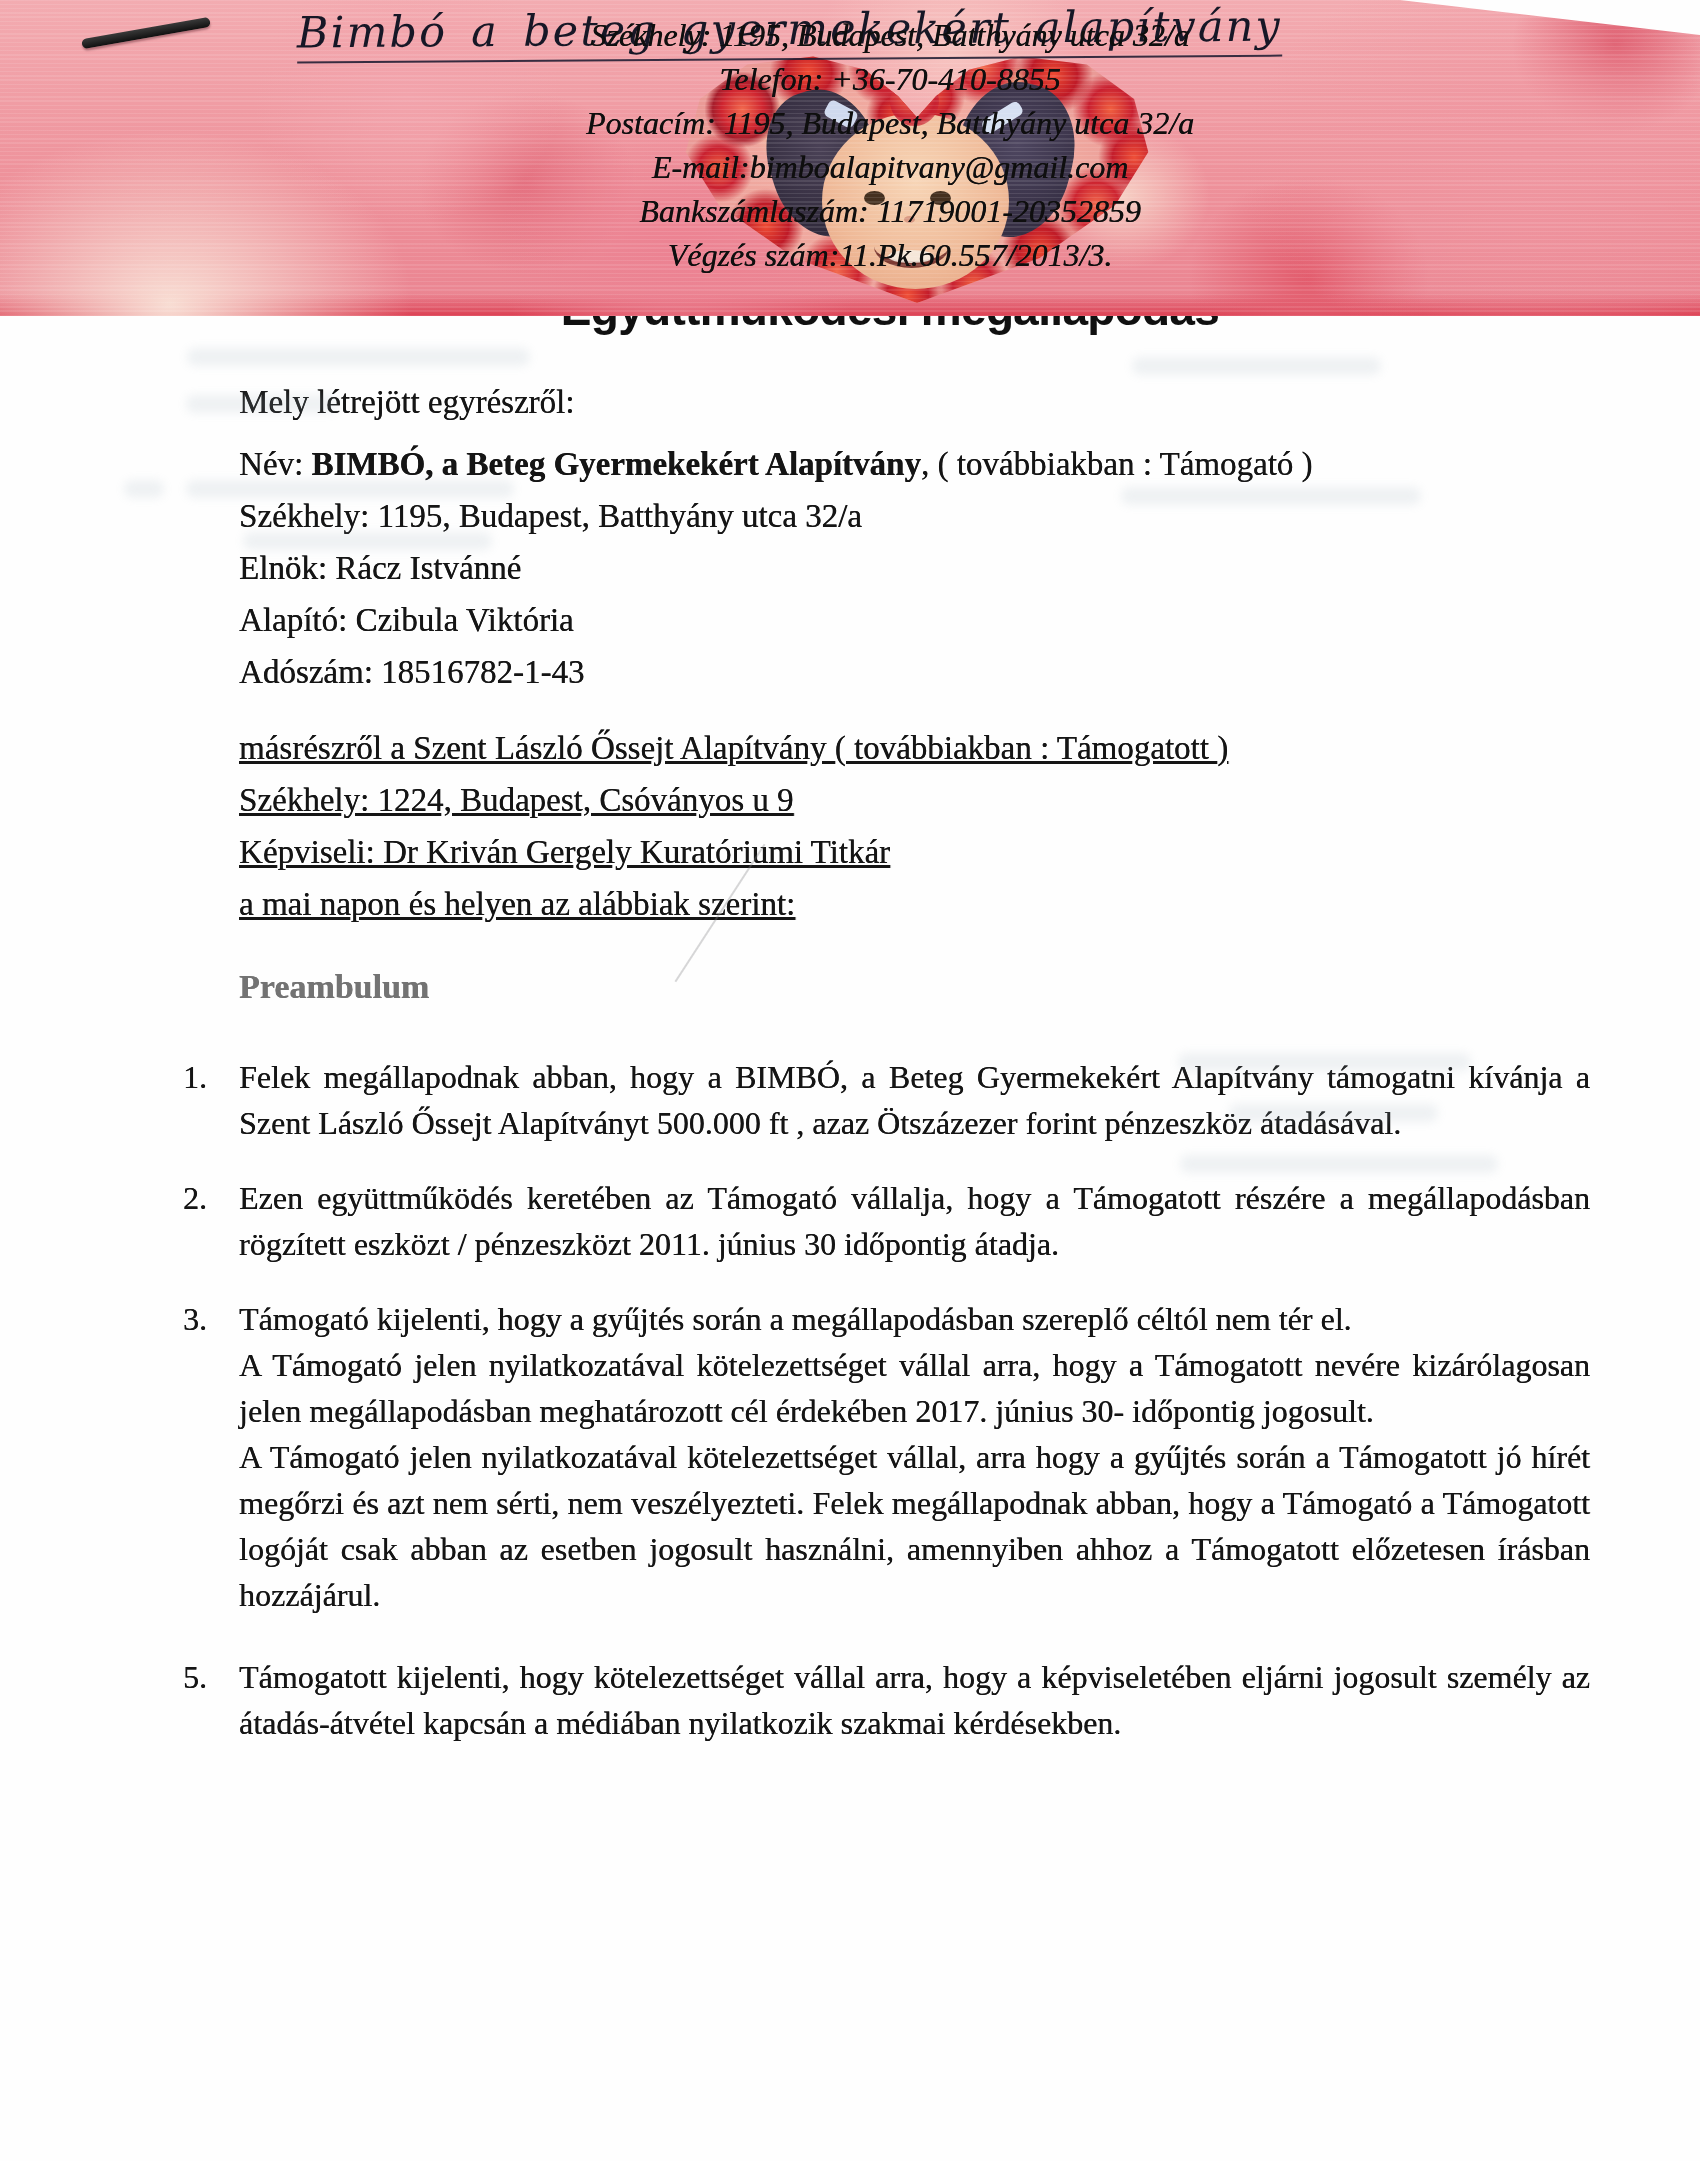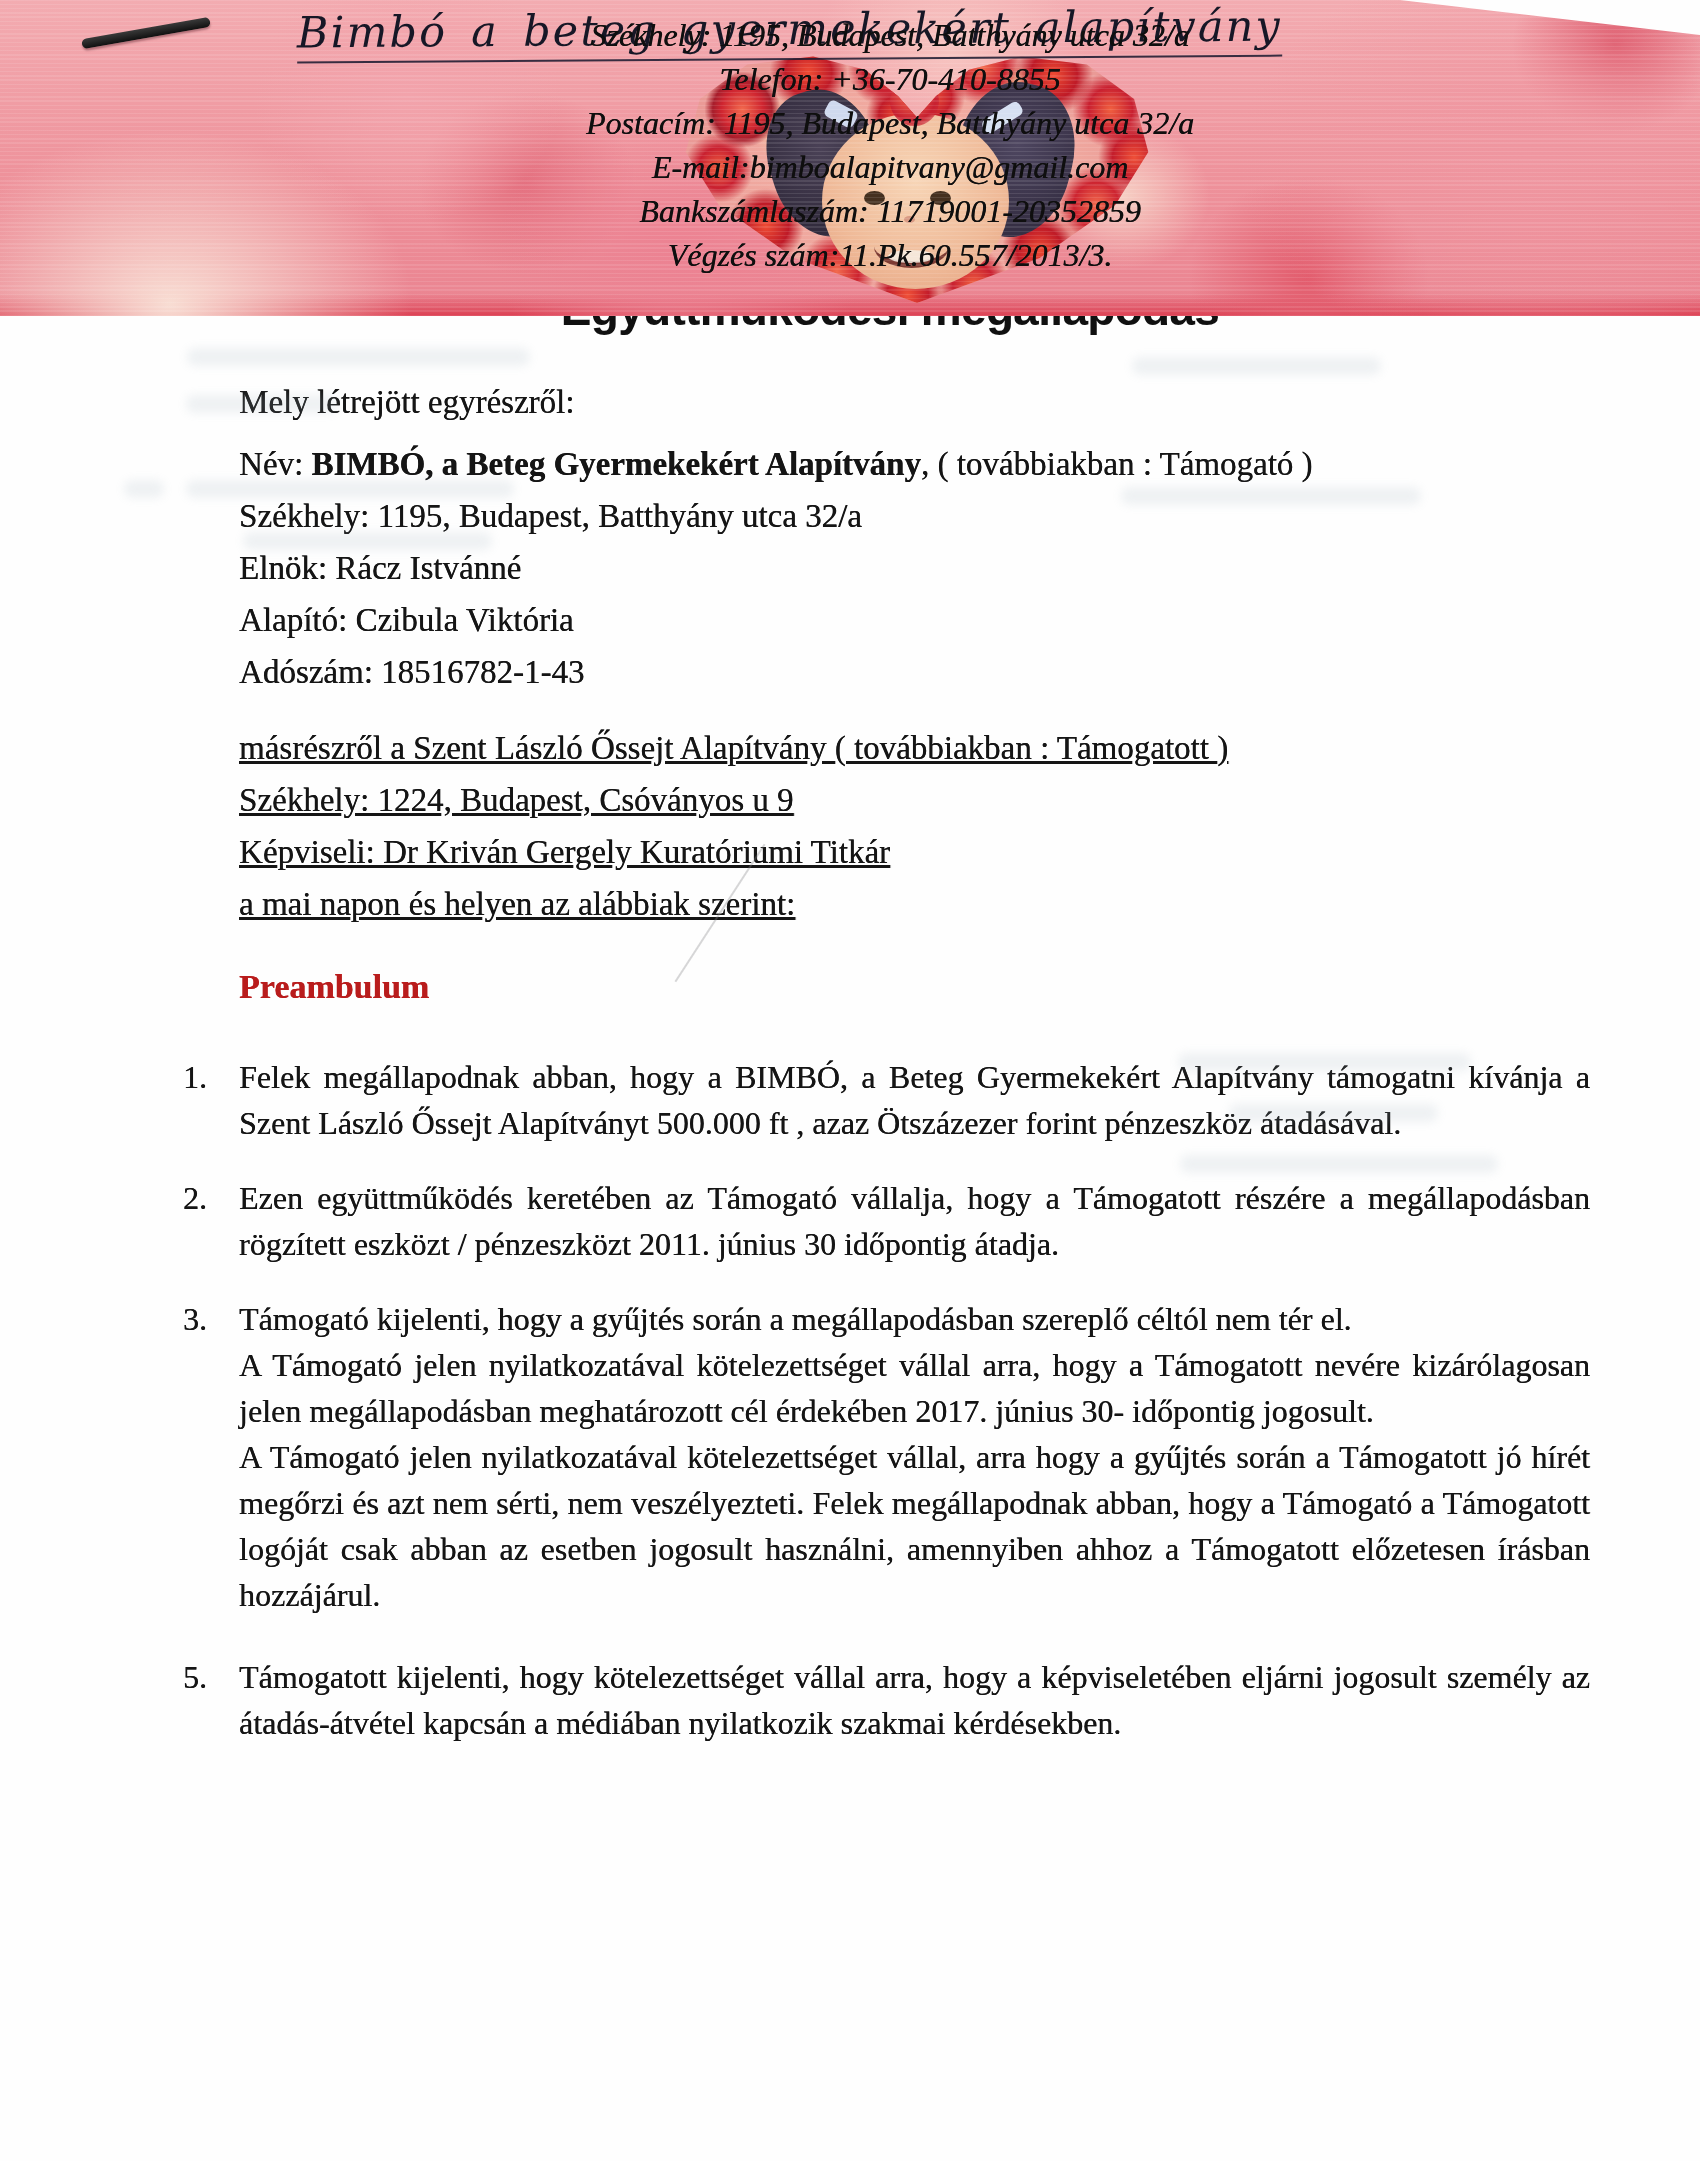--- a/index.html
+++ b/index.html
@@ -107,21 +107,21 @@
     margin:4.2px 0 0; text-align:center;
     font-family:"Liberation Sans", sans-serif; font-weight:700;
     font-size:46px; line-height:56px; letter-spacing:-0.7px; color:#101010;
   }
   .content { position:relative; margin:12px 150px 0 199px; font-size:33px; line-height:52px; }
   .content p { margin:0; }
   .intro { margin-top:39px !important; }
   .party1 { margin-top:9.8px; }
   .party2 { margin-top:24px;text-decoration:underline; }
   .preamble {
-    margin:32px 0 0; font-size:34px; line-height:50px; font-weight:700; color:#b91c1c;
+    margin:32px 0 0; font-size:34px; line-height:50px; font-weight:700; color:#737373;
   }
   .items { margin-top:42px; }
   .agreement-item { position:relative; font-size:32px; line-height:46px; }
   .agreement-item + .agreement-item { margin-top:29px; }
   .agreement-item.last { margin-top:36px; }
   .item-number { position:absolute; left:-56px; top:0; }
   .item-body p { text-align:justify; }
   .content, .agreement-item { text-shadow:0.3px 0 0 currentColor; }
 
   

